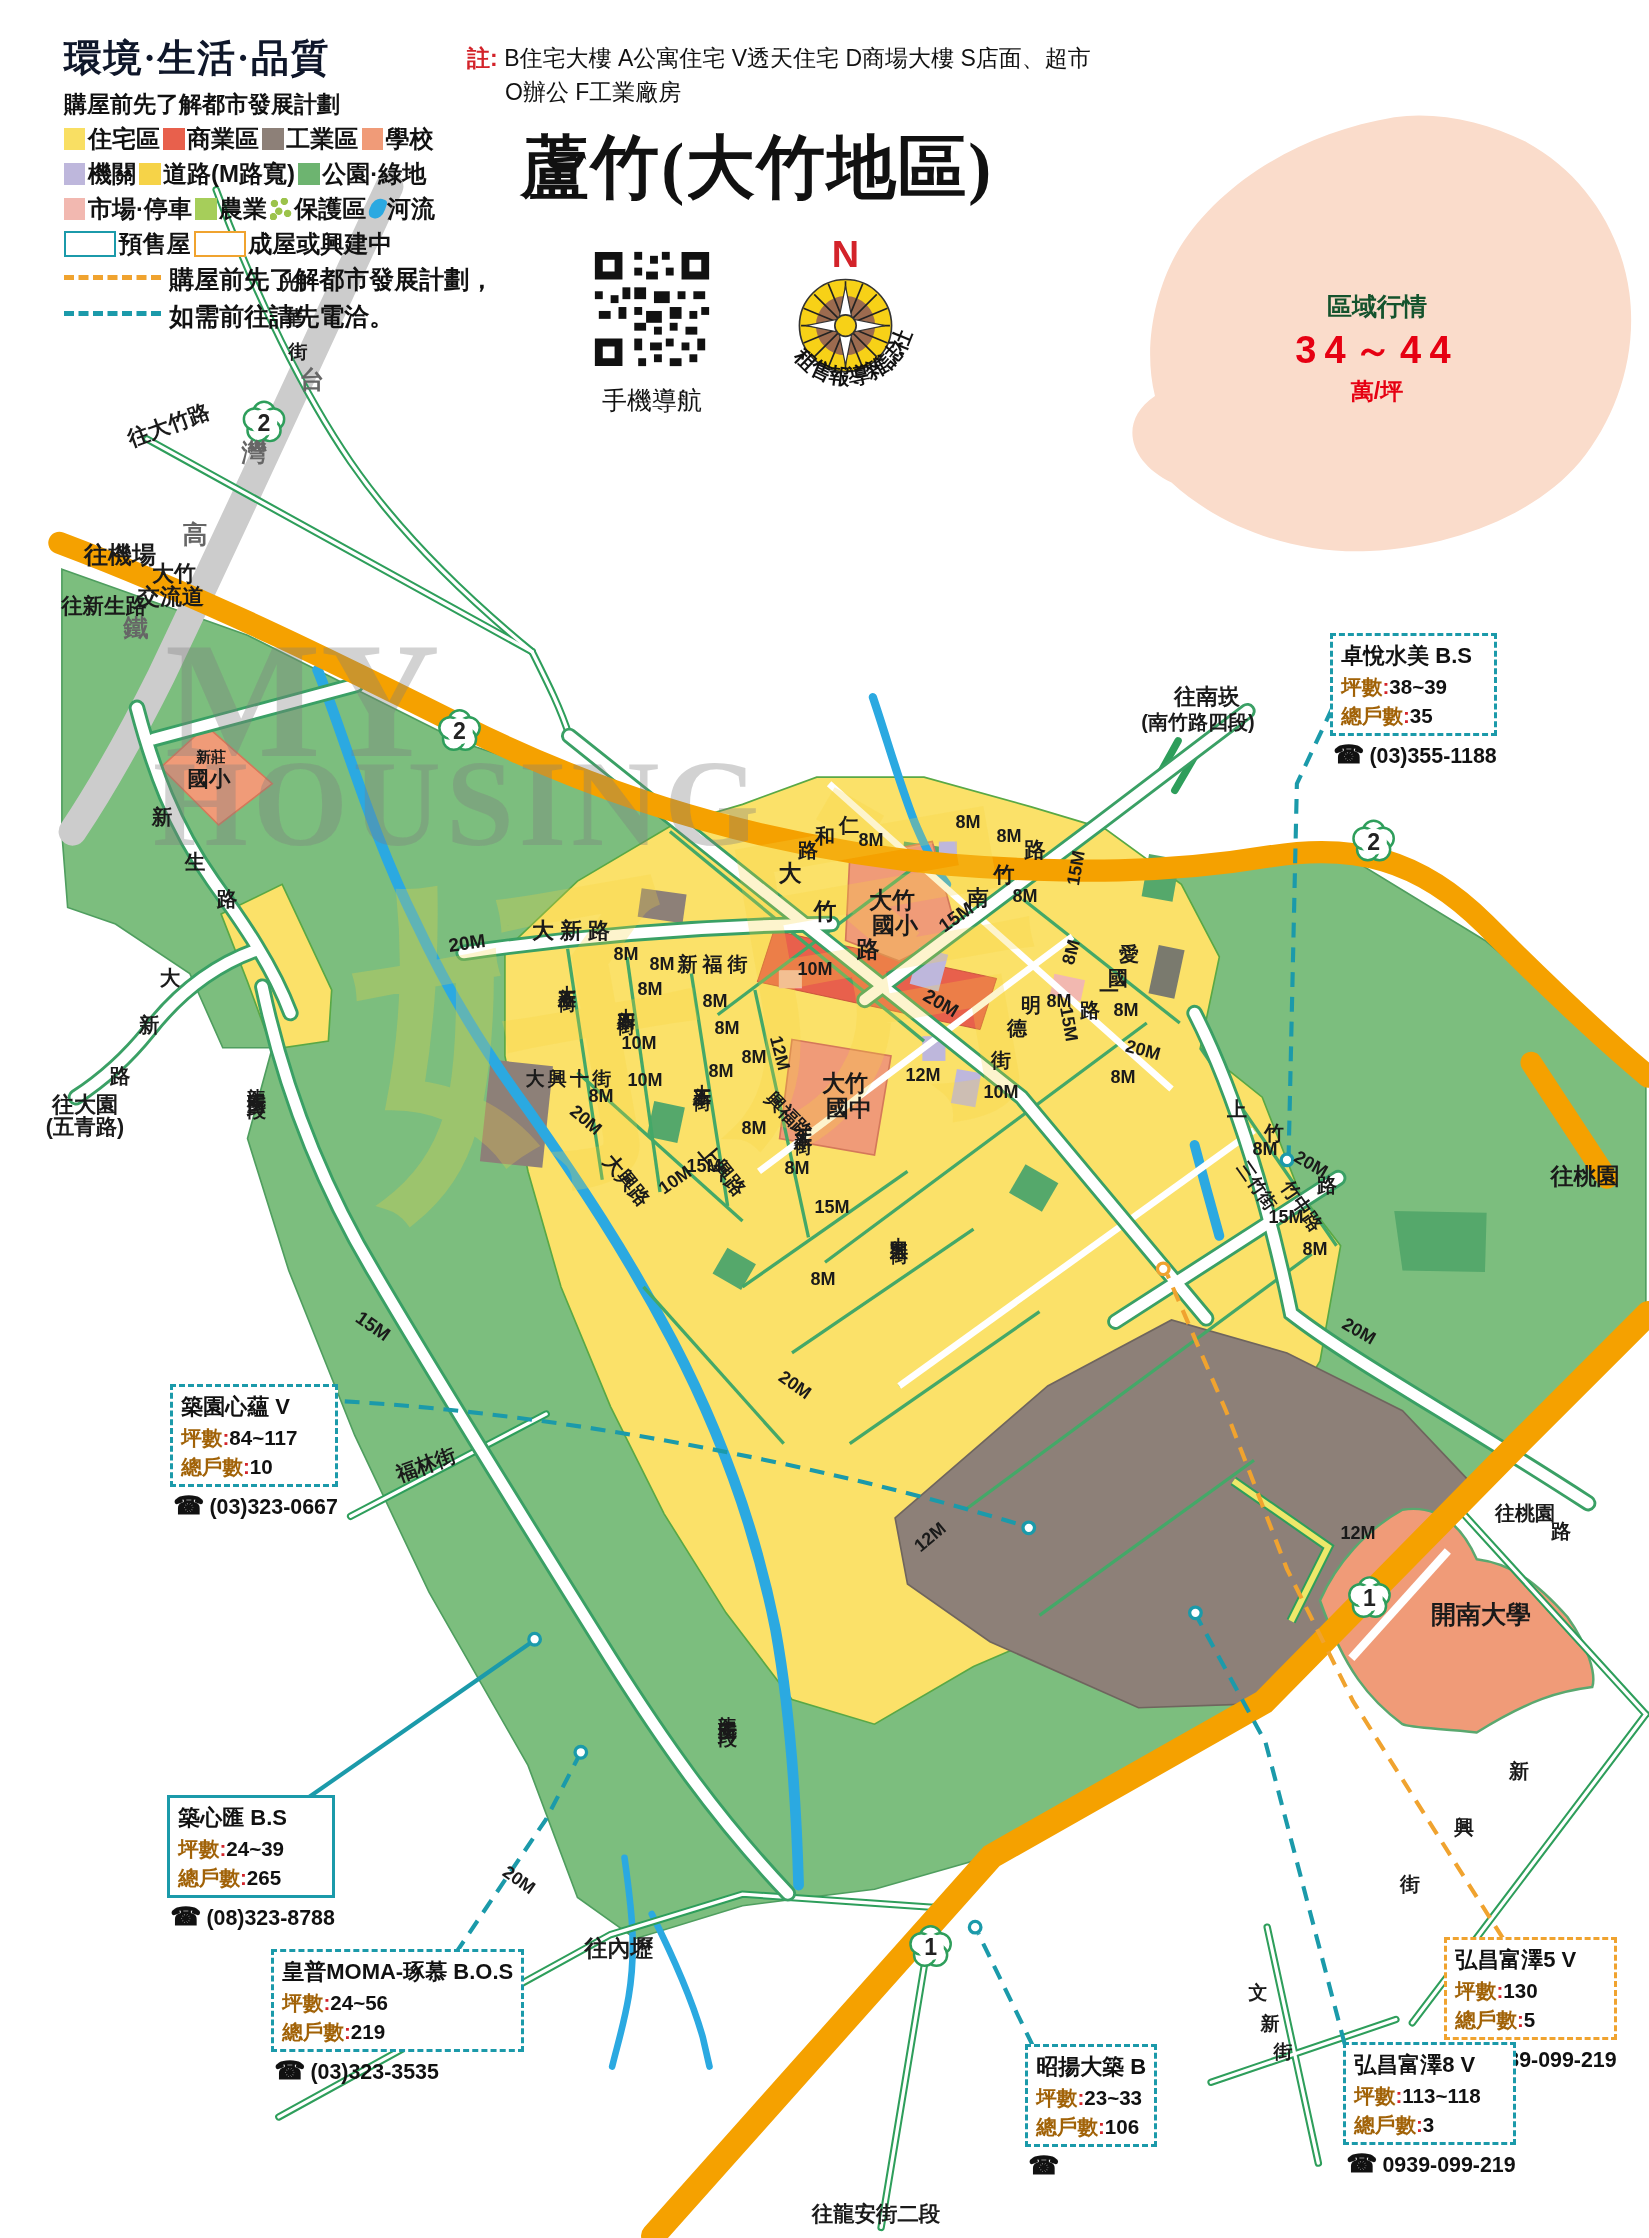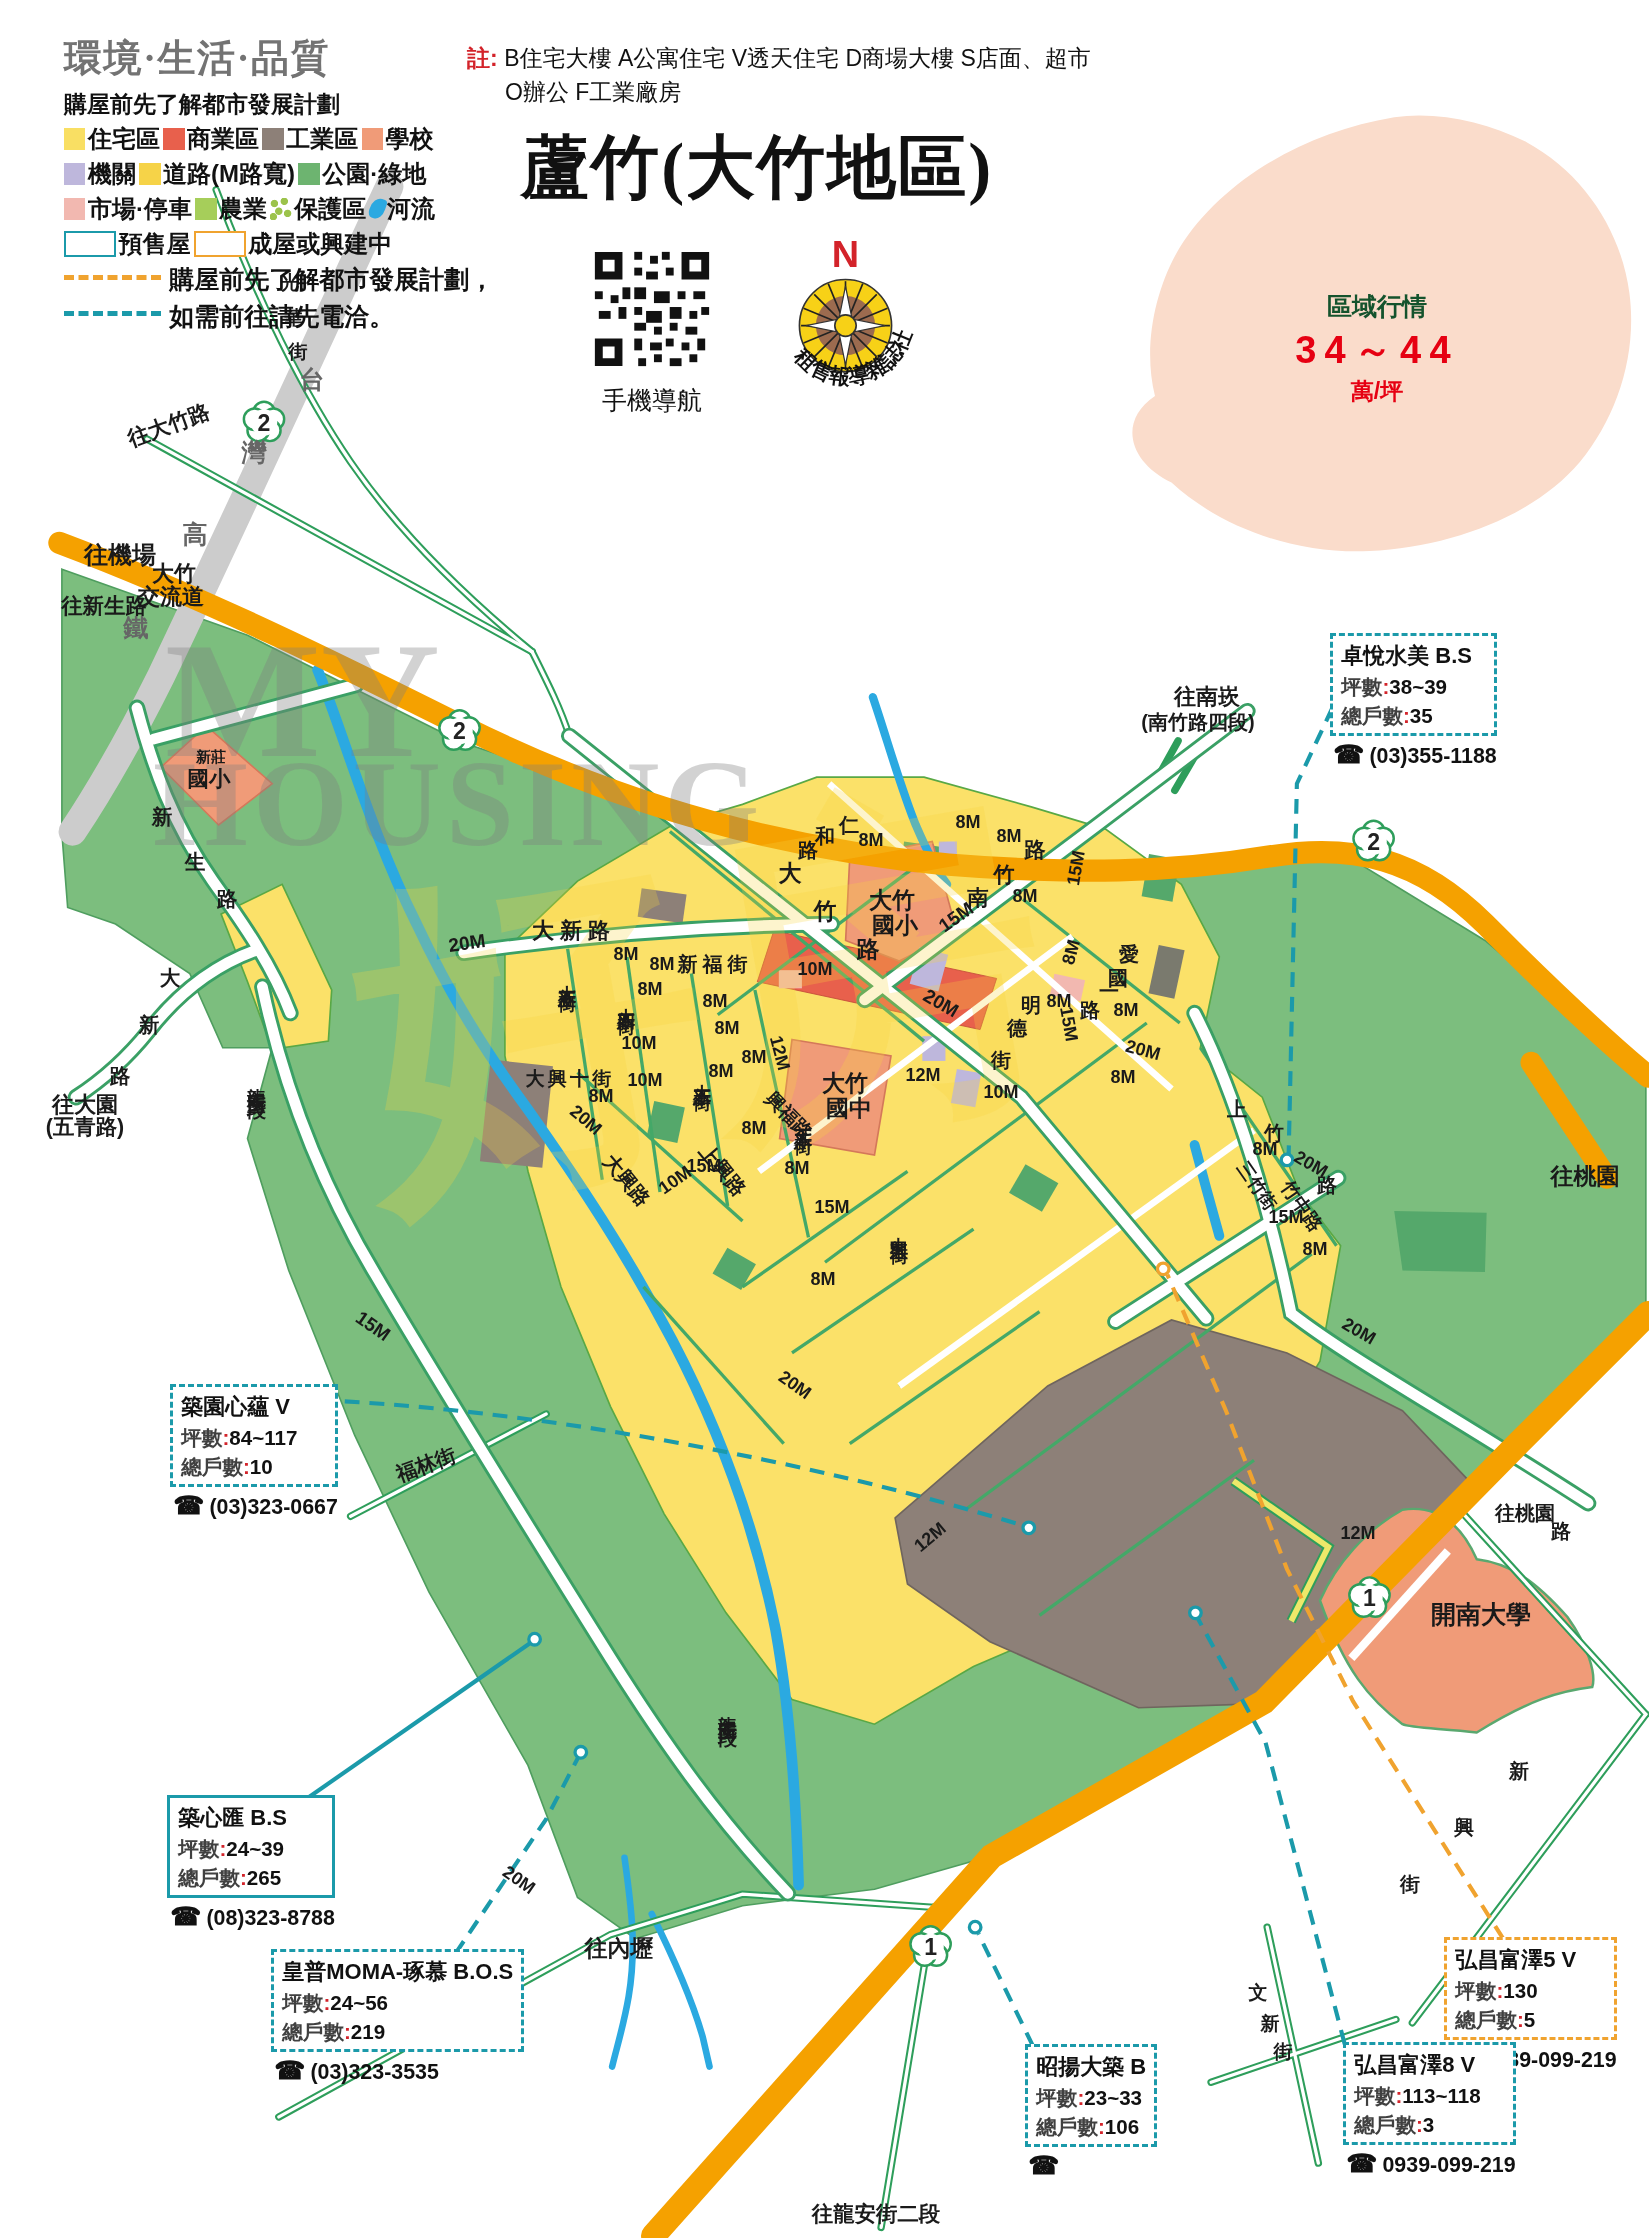--- a/index.html
+++ b/index.html
@@ -2,21 +2,21 @@
 <html style="font-size:13px"><head>
 <meta charset="utf-8">
 <style>
   html,body{margin:0;padding:0;background:#fff;}
   #stage{position:relative;width:1650px;height:2239px;background:#fff;overflow:hidden;
          font-family:"Liberation Sans",sans-serif;}
   svg text{font-family:"Liberation Sans",sans-serif;}
   #map-svg{position:absolute;left:0;top:0;z-index:1;}
   
   #header{position:absolute;left:64px;top:33px;width:412px;z-index:9;}
-  #hdr-title{font-family:"Liberation Serif",serif;font-weight:bold;font-size:38px;color:#737373;letter-spacing:1.6px;}
+  #hdr-title{font-family:"Liberation Serif",serif;font-weight:bold;font-size:38px;color:#0f172a;letter-spacing:1.6px;}
   #hdr-sub{font-size:23px;color:#111;margin-top:5px;font-weight:bold;}
   .lg-row{display:flex;align-items:center;margin-top:3px;flex-wrap:nowrap;}
   .lg-item{display:flex;align-items:center;margin-right:3.3px;}
   .lg-sw{width:21.4px;height:21.4px;display:inline-block;margin-right:2.5px;flex:0 0 auto;}
   .lg-sw.dots{background:
       radial-gradient(circle at 20% 25%,#9CC34B 3.3px,transparent 4.1px),
       radial-gradient(circle at 65% 15%,#9CC34B 3.3px,transparent 4.1px),
       radial-gradient(circle at 40% 60%,#9CC34B 3.3px,transparent 4.1px),
       radial-gradient(circle at 80% 70%,#9CC34B 3.3px,transparent 4.1px),
       radial-gradient(circle at 15% 85%,#9CC34B 3.3px,transparent 4.1px);}
@@ -48,21 +48,21 @@
            font-weight:bold;color:rgba(246,212,62,0.26);transform:rotate(-10deg);white-space:nowrap;}
   
   #map-labels{position:absolute;left:0;top:0;z-index:6;pointer-events:none;}
   .map-label{position:absolute;white-space:nowrap;color:#1a1a1a;font-weight:bold;line-height:1;}
   .map-label.vert{writing-mode:vertical-rl;text-orientation:upright;letter-spacing:3.3px;}
   
   .callout{position:absolute;z-index:8;}
   .co-box{background:#fff;border:3.3px dashed #1B9AAA;padding:5px 8.2px 3.3px 8.2px;}
   .co-name{font-size:22px;color:#111;font-weight:bold;white-space:nowrap;}
   .co-row{font-size:20.6px;margin-top:1.6px;white-space:nowrap;}
-  .co-k{color:#404040;font-weight:bold;}
+  .co-k{color:#a16207;font-weight:bold;}
   .co-sep{color:#D3232A;font-weight:bold;}
   .co-v{color:#111;font-weight:bold;}
   .co-phone{font-size:21.4px;color:#111;font-weight:bold;margin-top:3.3px;padding-left:3.3px;white-space:nowrap;}
   .phone-icon{font-size:25px;margin-right:5px;}
 </style>
 </head>
 <body>
 
 <div id="stage">
 

